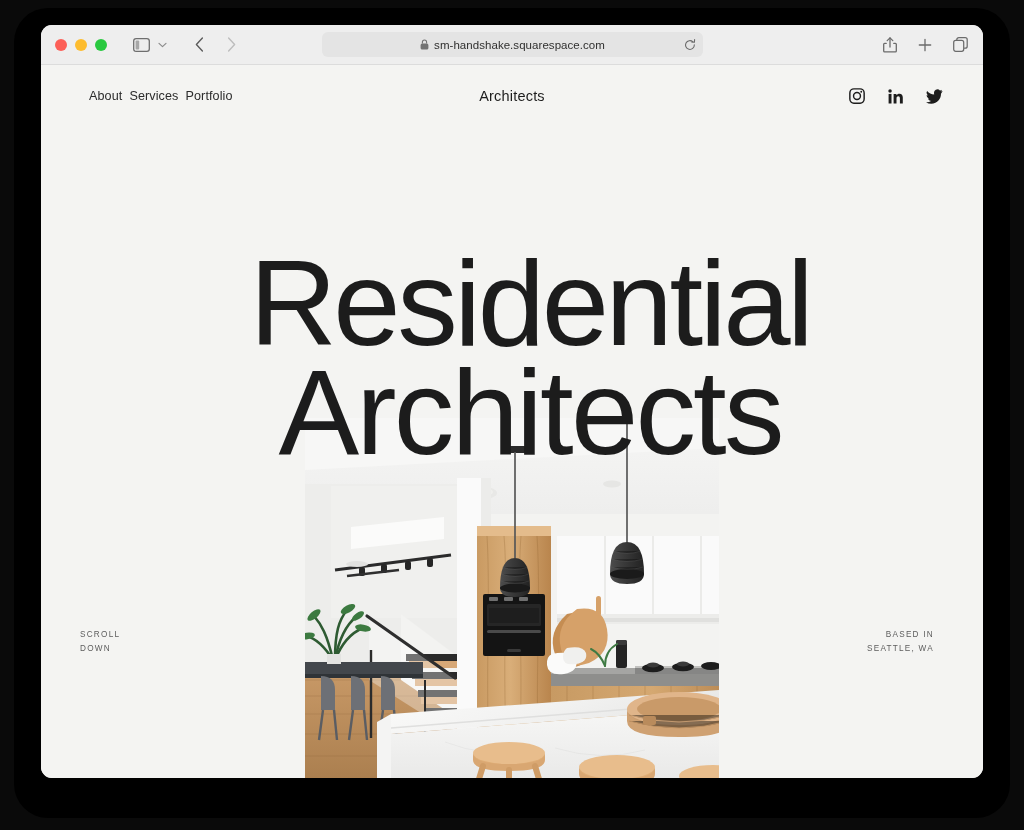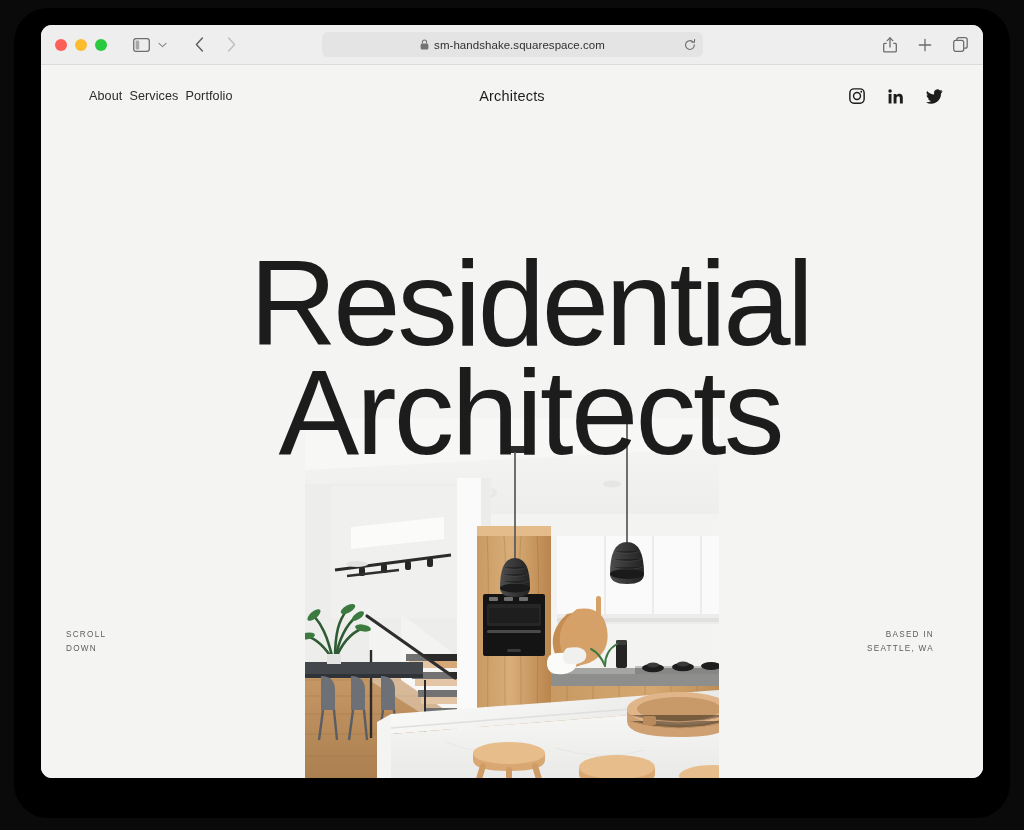--- a/index.html
+++ b/index.html
@@ -205,21 +205,21 @@
 
   
   .side-caption {
     position: absolute;
     font-size: 8.2px;
     letter-spacing: 1.25px;
     line-height: 1.65;
     color: #5d5d5d;
     z-index: 3;
   }
-  #scroll-caption { left: 25px; top: 563px; text-align: left; }
+  #scroll-caption { left: 39px; top: 563px; text-align: left; }
   #location-caption { right: 49px; top: 563px; text-align: right; }
 </style>
 </head>
 <body>
 
 <div id="device">
   <div id="bezel"></div>
 
   <div id="browser-window">
 

